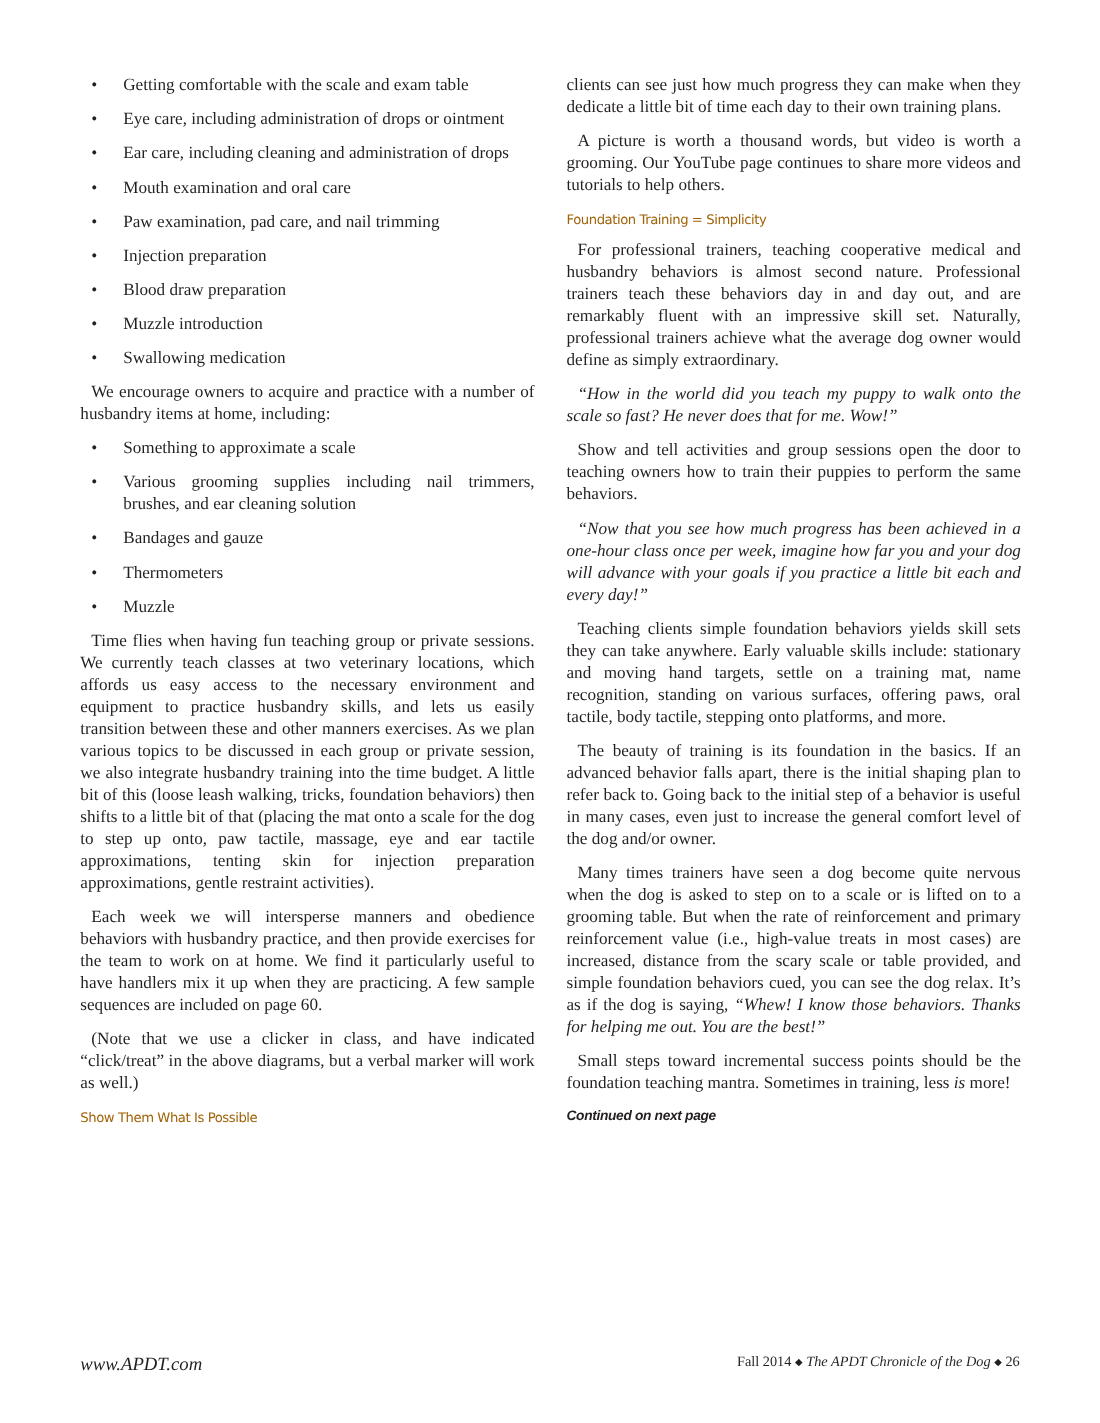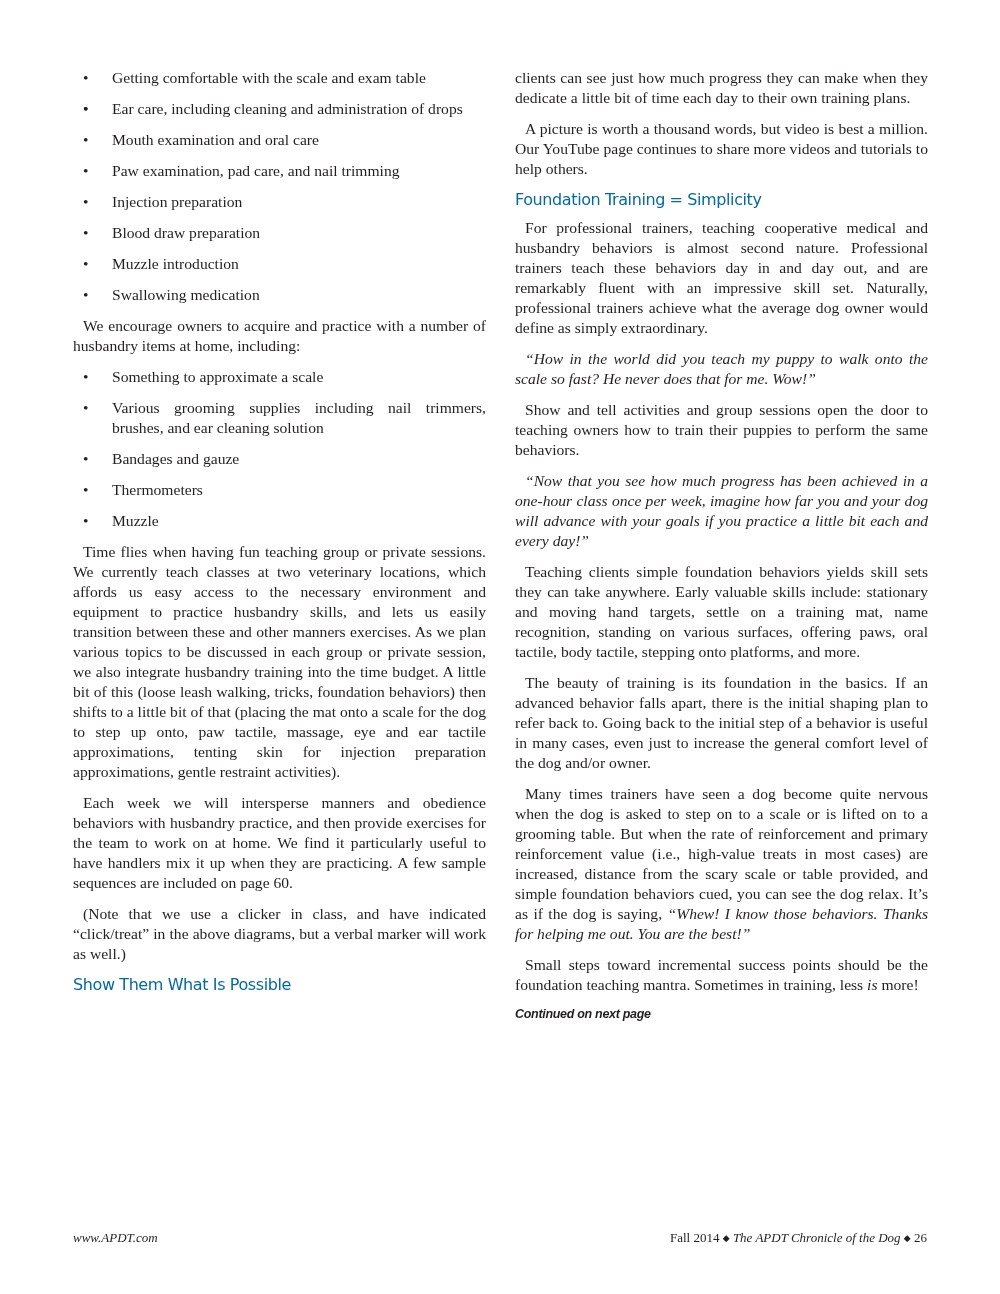--- a/index.html
+++ b/index.html
@@ -9,37 +9,37 @@
          font-family: "Liberation Serif", "DejaVu Serif", serif; }
   .col-left { left: 73px; }
   .col-right { left: 515px; }
   ul.bullets { list-style: none; margin: 0; padding: 0; }
   ul.bullets li { position: relative; padding-left: 39px; margin: 0 0 11px 0; text-align: justify; }
   ul.bullets li .dot { position: absolute; left: 10px; top: 0; }
   p.para { margin: 0 0 11px 0; text-indent: 10px; text-align: justify; }
   p.para.noindent { text-indent: 0; }
   p.quote { margin: 0 0 11px 0; text-indent: 10px; text-align: justify; font-style: italic; }
   h2.sub { margin: 1px 0 8px 0; font-family: "DejaVu Sans", "Liberation Sans", sans-serif;
-           font-weight: normal; font-size: 16px; color: #0369a1; letter-spacing: -0.4px; line-height: 20px; }
+           font-weight: normal; font-size: 12px; color: #a16207; letter-spacing: -0.4px; line-height: 20px; }
   .cont { font-family: "Liberation Sans", "DejaVu Sans", sans-serif; font-style: italic;
           font-weight: bold; font-size: 12.5px; letter-spacing: -0.3px; margin-top: -2px; }
-  .footer-left { position: absolute; left: 73px; top: 1230px; font-style: italic; font-size: 13px;
+  .footer-left { position: absolute; left: 73px; top: 1230px; font-style: italic; font-size: 17px;
                  font-family: "Liberation Serif", serif; }
   .footer-right { position: absolute; right: 73px; top: 1230px; font-size: 13px;
                   font-family: "Liberation Serif", serif; }
   .footer-right i { font-style: italic; }
   .diamond { font-size: 9px; vertical-align: 1px; }
 </style>
 </head>
 <body>
 
 <div class="col col-left">
   <ul class="bullets">
     <li><span class="dot">•</span><span>Getting comfortable with the scale and exam table</span></li>
-    <li><span class="dot">•</span></li>
+    <li><span class="dot">•</span><span>Eye care, including administration of drops or ointment</span></li>
     <li><span class="dot">•</span><span>Ear care, including cleaning and administration of drops</span></li>
     <li><span class="dot">•</span><span>Mouth examination and oral care</span></li>
     <li><span class="dot">•</span><span>Paw examination, pad care, and nail trimming</span></li>
     <li><span class="dot">•</span><span>Injection preparation</span></li>
     <li><span class="dot">•</span><span>Blood draw preparation</span></li>
     <li><span class="dot">•</span><span>Muzzle introduction</span></li>
     <li><span class="dot">•</span><span>Swallowing medication</span></li>
   </ul>
 
   <p class="para">We encourage owners to acquire and practice with a number of husbandry items at home, including:</p>
@@ -53,21 +53,21 @@
   </ul>
 
   <p class="para">Time flies when having fun teaching group or private sessions. We currently teach classes at two veterinary locations, which affords us easy access to the necessary environment and equipment to practice husbandry skills, and lets us easily transition between these and other manners exercises. As we plan various topics to be discussed in each group or private session, we also integrate husbandry training into the time budget. A little bit of this (loose leash walking, tricks, foundation behaviors) then shifts to a little bit of that (placing the mat onto a scale for the dog to step up onto, paw tactile, massage, eye and ear tactile approximations, tenting skin for injection preparation approximations, gentle restraint activities).</p>
   <p class="para">Each week we will intersperse manners and obedience behaviors with husbandry practice, and then provide exercises for the team to work on at home. We find it particularly useful to have handlers mix it up when they are practicing. A few sample sequences are included on page 60.</p>
   <p class="para">(Note that we use a clicker in class, and have indicated “click/treat” in the above diagrams, but a verbal marker will work as well.)</p>
   <h2 class="sub">Show Them What Is Possible</h2>
 </div>
 
 <div class="col col-right">
   <p class="para noindent">clients can see just how much progress they can make when they dedicate a little bit of time each day to their own training plans.</p>
-  <p class="para">A picture is worth a thousand words, but video is best a million. Our YouTube page continues to share more videos and tutorials to help others.</p>
+  <p class="para">A picture is worth a thousand words, but video is worth a grooming. Our YouTube page continues to share more videos and tutorials to help others.</p>
   <h2 class="sub">Foundation Training = Simplicity</h2>
   <p class="para">For professional trainers, teaching cooperative medical and husbandry behaviors is almost second nature. Professional trainers teach these behaviors day in and day out, and are remarkably fluent with an impressive skill set. Naturally, professional trainers achieve what the average dog owner would define as simply extraordinary.</p>
   <p class="quote">“How in the world did you teach my puppy to walk onto the scale so fast? He never does that for me. Wow!”</p>
   <p class="para">Show and tell activities and group sessions open the door to teaching owners how to train their puppies to perform the same behaviors.</p>
   <p class="quote">“Now that you see how much progress has been achieved in a one-hour class once per week, imagine how far you and your dog will advance with your goals if you practice a little bit each and every day!”</p>
   <p class="para">Teaching clients simple foundation behaviors yields skill sets they can take anywhere. Early valuable skills include: stationary and moving hand targets, settle on a training mat, name recognition, standing on various surfaces, offering paws, oral tactile, body tactile, stepping onto platforms, and more.</p>
   <p class="para">The beauty of training is its foundation in the basics. If an advanced behavior falls apart, there is the initial shaping plan to refer back to. Going back to the initial step of a behavior is useful in many cases, even just to increase the general comfort level of the dog and/or owner.</p>
   <p class="para"><span>Many times trainers have seen a dog become quite nervous when the dog is asked to step on to a scale or is lifted on to a grooming table. But when the rate of reinforcement and primary reinforcement value (i.e., high-value treats in most cases) are increased, distance from the scary scale or table provided, and simple foundation behaviors cued, you can see the dog relax. It’s as if the dog is saying,</span> <i>“Whew! I know those behaviors. Thanks for helping me out. You are the best!”</i></p>
   <p class="para"><span>Small steps toward incremental success points should be the foundation teaching mantra. Sometimes in training, less</span> <i>is</i> <span>more!</span></p>
   <div class="cont">Continued on next page</div>

